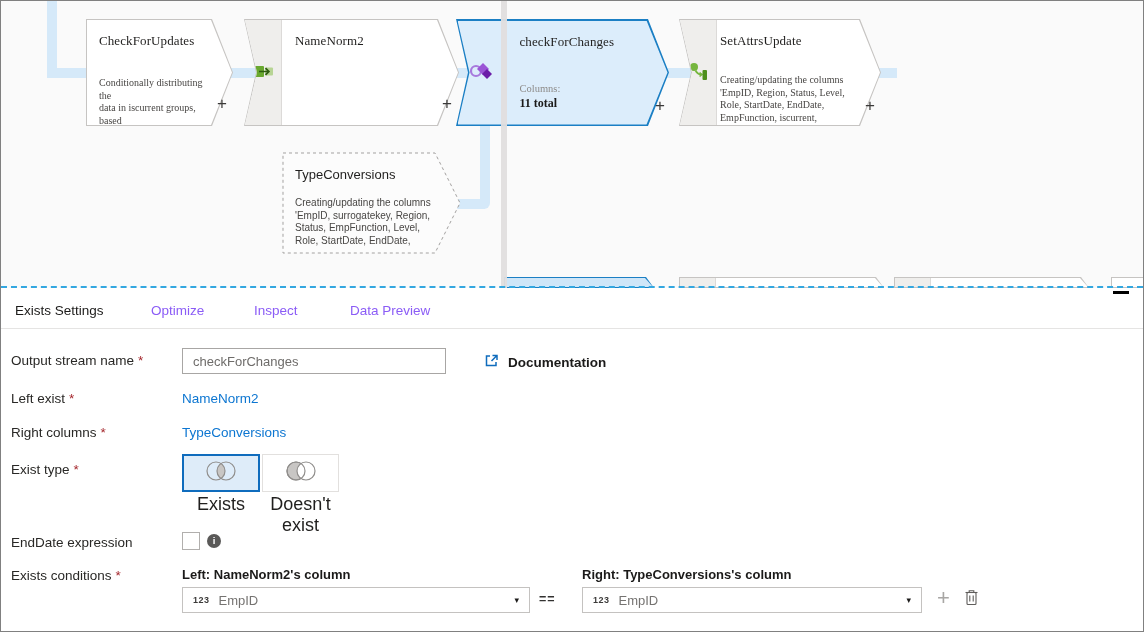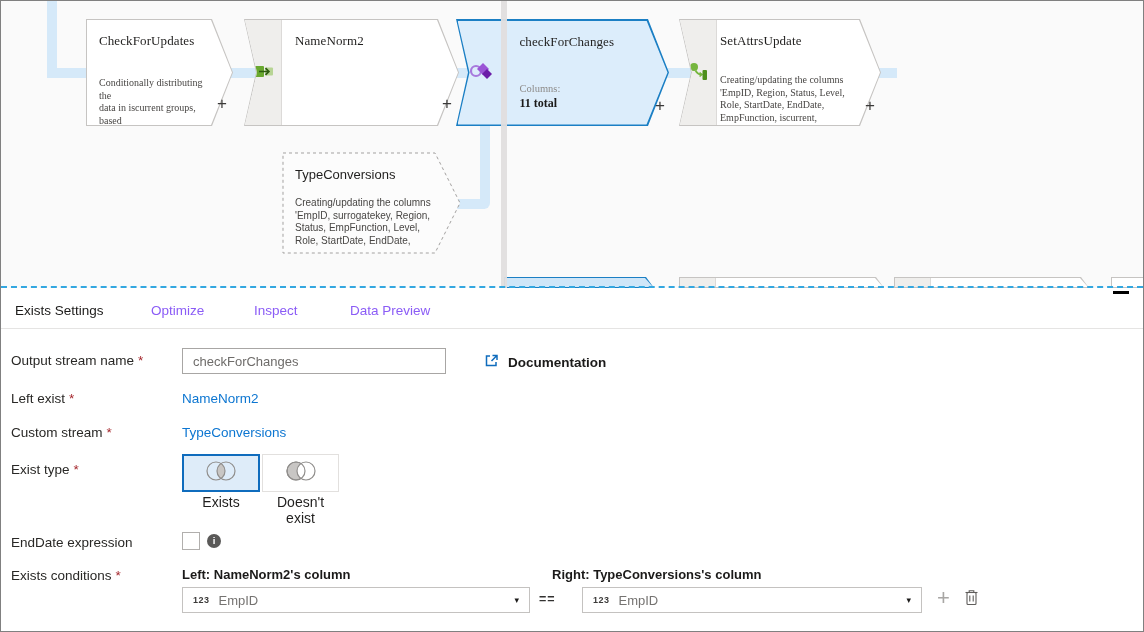--- a/index.html
+++ b/index.html
@@ -59,21 +59,21 @@
   .flabel { position:absolute; left:10px; font-size:13.5px; color:#292826; }
   .req { color:#a4262c; margin-left:4px; }
   .txtinput { position:absolute; left:181px; top:60px; width:264px; height:26px; border:1px solid #a8a6a4;
               background:#fff; font-size:13px; color:#6e6c6a; padding:0 10px; font-family:"Liberation Sans",sans-serif; }
   .doc-row { position:absolute; left:483px; top:65px; display:flex; align-items:center; gap:9px; cursor:pointer; }
   .doc-label { font-size:13.5px; font-weight:bold; color:#1b1a19; }
   .streamlink { position:absolute; left:181px; font-size:13.5px; color:#0d76d1; cursor:pointer; }
   .vennbtn { position:absolute; top:166px; height:38px; background:#fff; border:1px solid #e2e0de;
              display:flex; align-items:center; justify-content:center; cursor:pointer; }
   .vennbtn.selected { border:2px solid #0f6cbd; background:#deecf9; }
-  .vennlabel { position:absolute; top:206px; font-size:14px; color:#201f1e; text-align:center; }
+  .vennlabel { position:absolute; top:206px; font-size:18px; color:#201f1e; text-align:center; }
   .checkbox { position:absolute; left:181px; top:244px; width:18px; height:18px; border:1px solid #b1afad; background:#fff; cursor:pointer; }
   .info-icon { position:absolute; left:206px; top:246px; width:14px; height:14px; border-radius:50%;
                background:#5a5958; color:#fff; font-size:9.5px; font-weight:bold; text-align:center; line-height:14px; }
   .cond-header { position:absolute; top:279px; font-size:13px; font-weight:bold; color:#1b1a19; }
   .dropdown { position:absolute; top:299px; height:26px; border:1px solid #c4c2c0; background:#fff;
               display:flex; align-items:center; padding:0 10px; cursor:pointer; }
   .type-badge { font-size:9px; font-weight:bold; color:#3b3a39; margin-right:9px; letter-spacing:.5px; }
   .dd-value { font-size:13px; color:#757371; }
   .dd-caret { margin-left:auto; font-size:9px; color:#1b1a19; }
   .operator { position:absolute; left:538px; top:304px; font-size:12.5px; font-weight:bold; color:#323130; letter-spacing:1px; }
@@ -231,21 +231,21 @@
       </span>
       <span class="doc-label">Documentation</span>
     </div>
 
     <div class="flabel" style="top:103px;">
       <span>Left exist</span><span class="req">*</span>
     </div>
     <div class="streamlink" style="top:103px;">NameNorm2</div>
 
     <div class="flabel" style="top:137px;">
-      <span>Custom stream</span><span class="req">*</span>
+      <span>Right columns</span><span class="req">*</span>
     </div>
     <div class="streamlink" style="top:137px;">TypeConversions</div>
 
     <div class="flabel" style="top:174px;">
       <span>Exist type</span><span class="req">*</span>
     </div>
     <div class="vennbtn selected" style="left:181px; width:78px;">
       <span>
         <svg width="40" height="26" viewBox="0 0 40 26">
           <path d="M20 5.6 A9 9 0 0 1 20 20.4 A9 9 0 0 1 20 5.6 Z" fill="#c8c6c4"></path>
@@ -267,21 +267,21 @@
     <div class="vennlabel" style="left:261px; width:77px;">Doesn't exist</div>
 
     <div class="flabel" style="top:247px;">EndDate expression</div>
     <div class="checkbox"></div>
     <div class="info-icon">i</div>
 
     <div class="flabel" style="top:280px;">
       <span>Exists conditions</span><span class="req">*</span>
     </div>
     <div class="cond-header" style="left:181px;">Left: NameNorm2's column</div>
-    <div class="cond-header" style="left:551px;">Right: TypeConversions's column</div>
+    <div class="cond-header" style="left:581px;">Right: TypeConversions's column</div>
 
     <div class="dropdown" style="left:181px; width:348px;">
       <span class="type-badge">123</span>
       <span class="dd-value">EmpID</span>
       <span class="dd-caret">▾</span>
     </div>
 
     <div class="operator">==</div>
 
     <div class="dropdown" style="left:581px; width:340px;">

